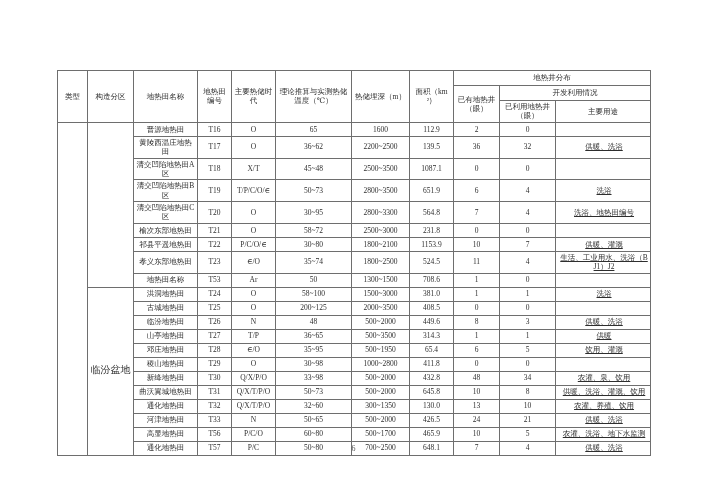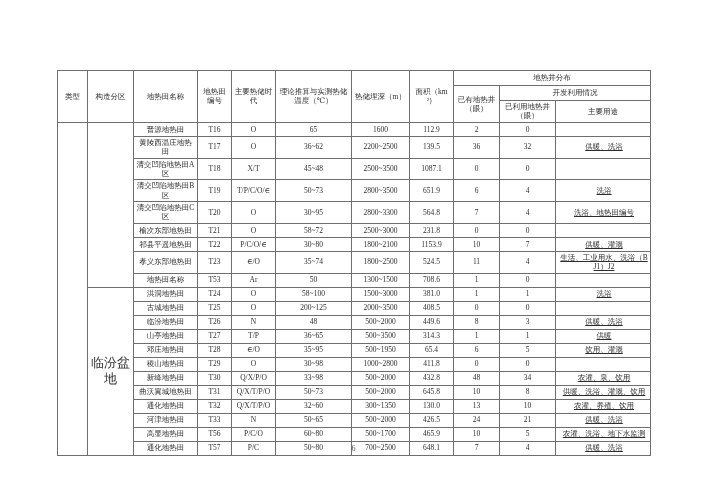--- a/index.html
+++ b/index.html
@@ -18,21 +18,21 @@
     font-size:7.5px;line-height:1.25;
     text-align:center;vertical-align:middle;
     padding:1px 2px;
     word-break:break-all;
     color:#2e2e2e;
     background:#ffffff;
   }
   .geo thead th{height:12px;}
   .geo tbody td{height:11px;}
   .geo td.usage{text-align:center;padding-left:4px;text-decoration:underline;}
-  .geo td.zone{font-size:13px;}
+  .geo td.zone{font-size:10px;font-family:Liberation Mono, monospace;}
   .page-number{
     position:absolute;left:0;right:0;top:444px;
     text-align:center;font-size:8px;color:#555;
   }
 </style>
 </head>
 <body>
 
 <div class="page">
 

